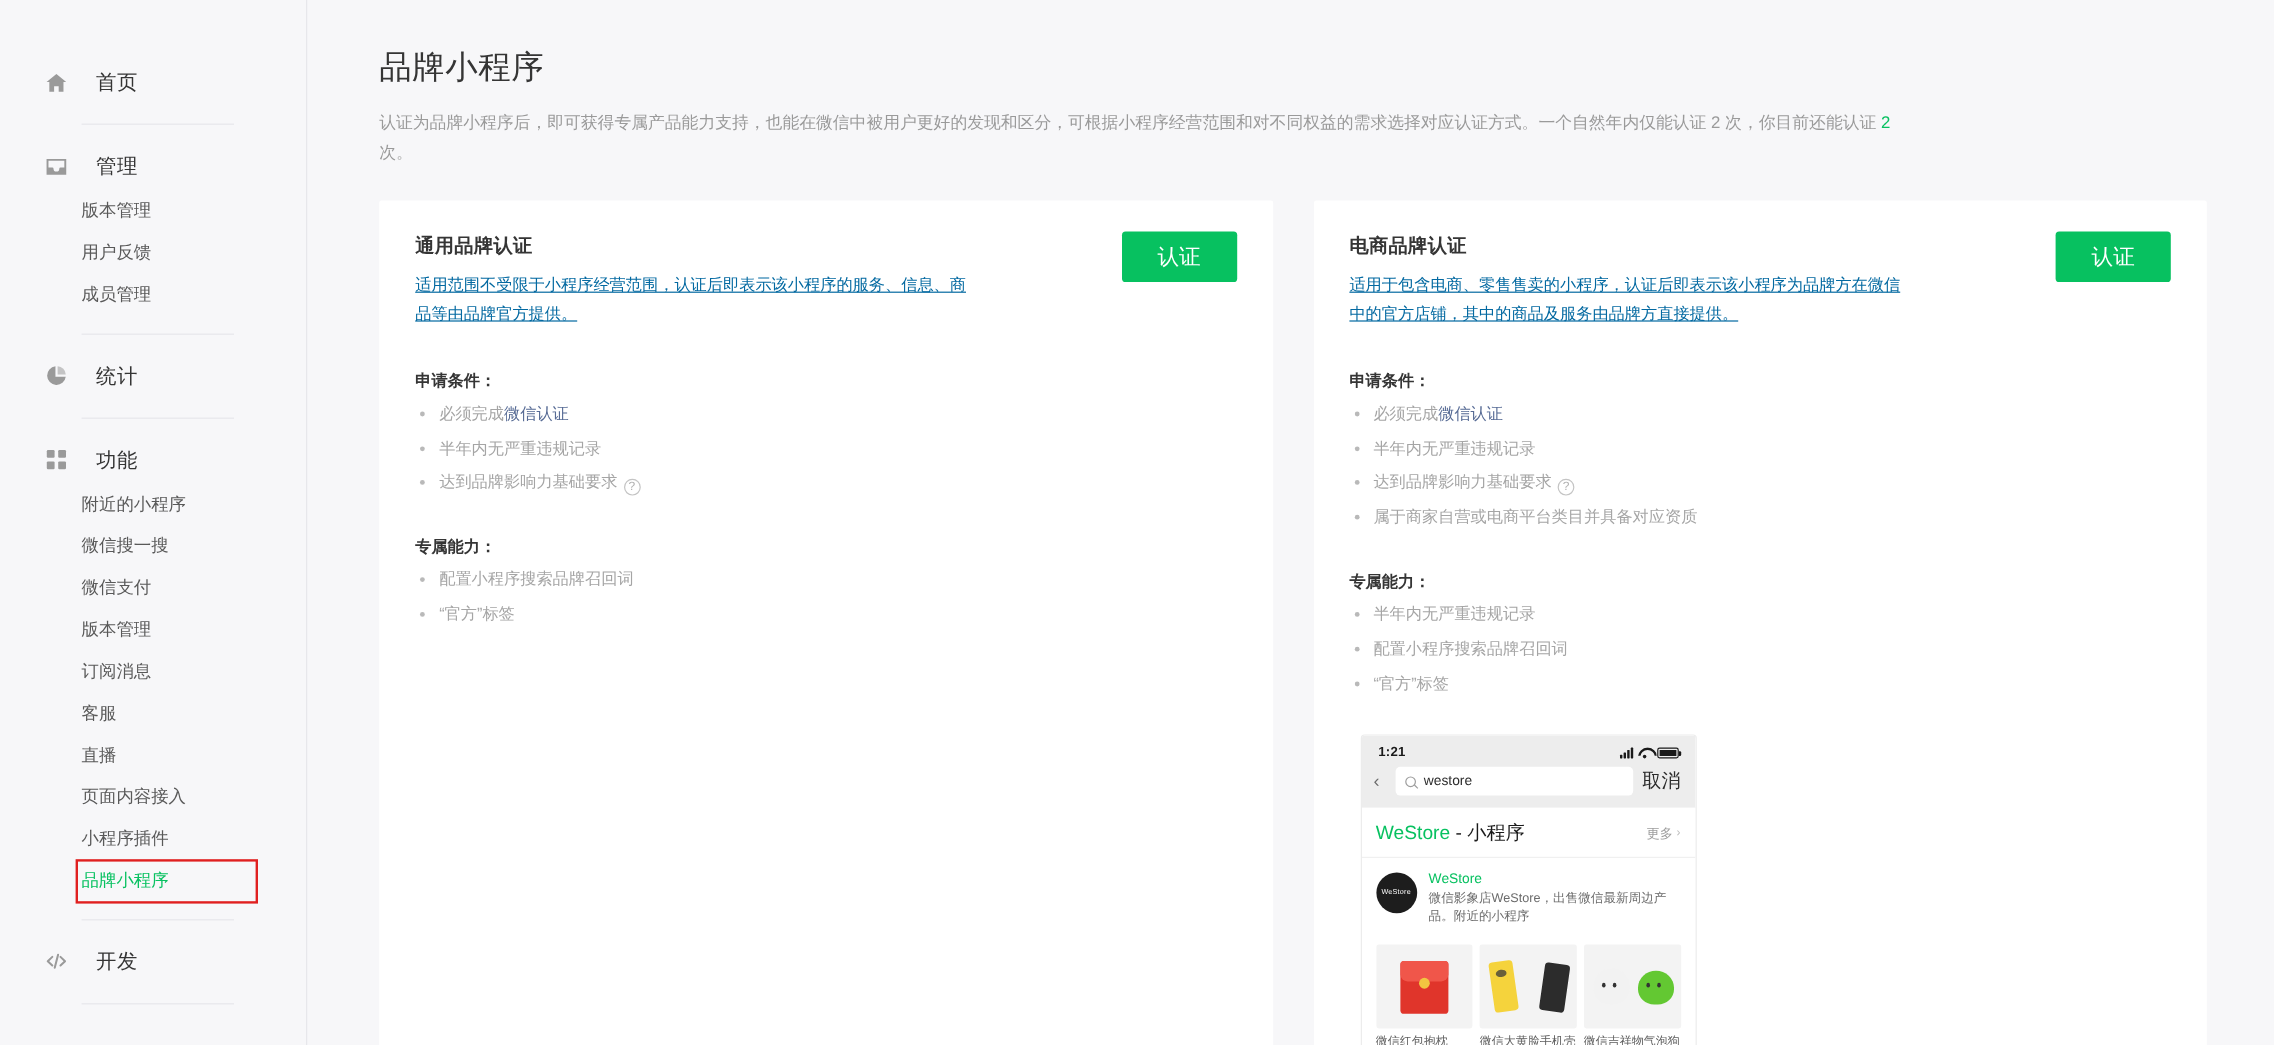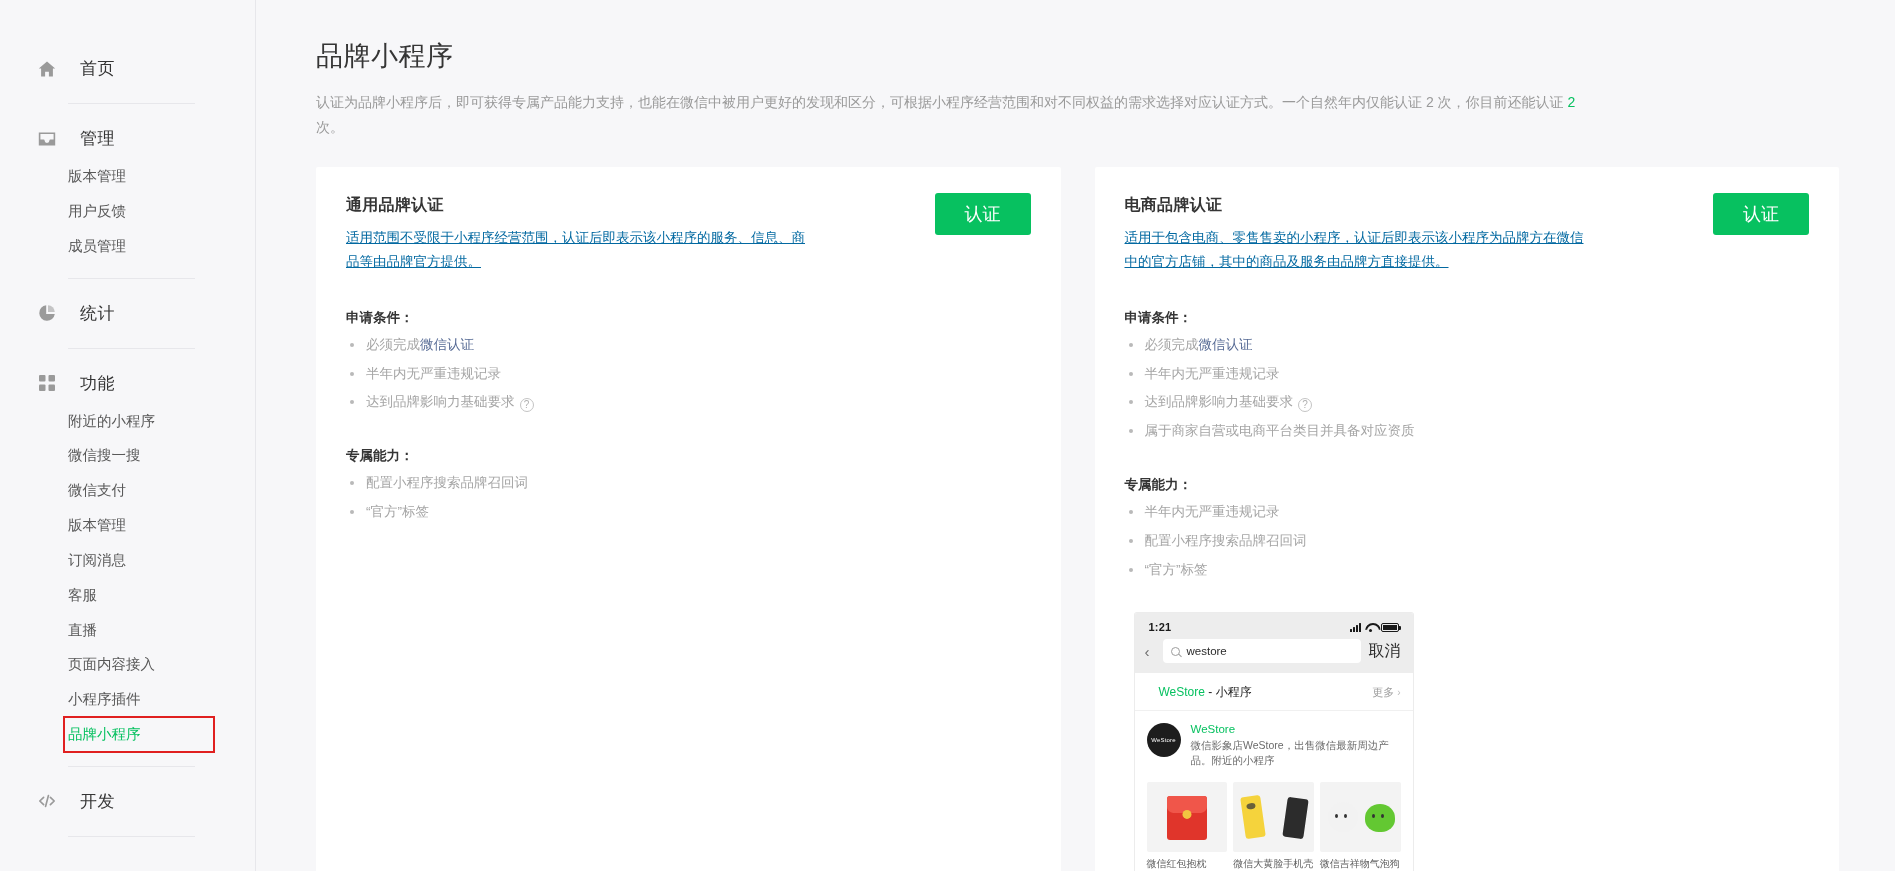--- a/index.html
+++ b/index.html
@@ -246,21 +246,21 @@
     content:""; position:absolute; right:-3.5px; bottom:-2px;
     width: 4px; height: 1.3px; background: #9d9d9d;
     transform: rotate(45deg);
   }
   .ph-cancel { font-size: 16px; color: #2b2b2b; flex: 0 0 auto; }
   .ph-sect {
     display: flex; align-items: center; justify-content: space-between;
     padding: 11px 12px 9px 12px;
     border-bottom: 1px solid #f0f0f0;
   }
-  .ph-sect-l { font-size: 12px; color: #1a1a1a; margin-left: 12px; }
+  .ph-sect-l { font-size: 16px; color: #1a1a1a; }
   .ph-sect-l .g { color: #07c160; }
   .ph-sect-r { font-size: 11px; color: #9d9d9d; display: flex; align-items: center; gap: 3px;}
   .chev { font-size: 10px; color: #bdbdbd; }
   .ph-item { display: flex; padding: 12px 12px 8px 12px; gap: 10px; }
   .ph-avatar {
     width: 34px; height: 34px; border-radius: 50%;
     background: #1d1d1d; flex: 0 0 34px;
     display:flex;align-items:center;justify-content:center;
     color:#fff;font-size:6px;letter-spacing:.2px;
   }

